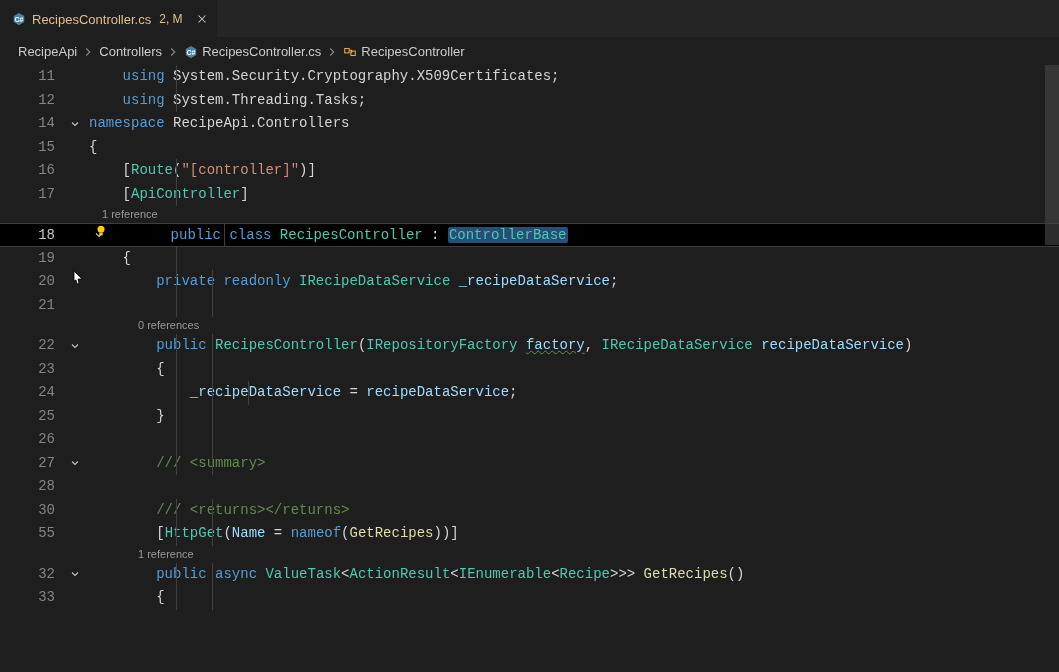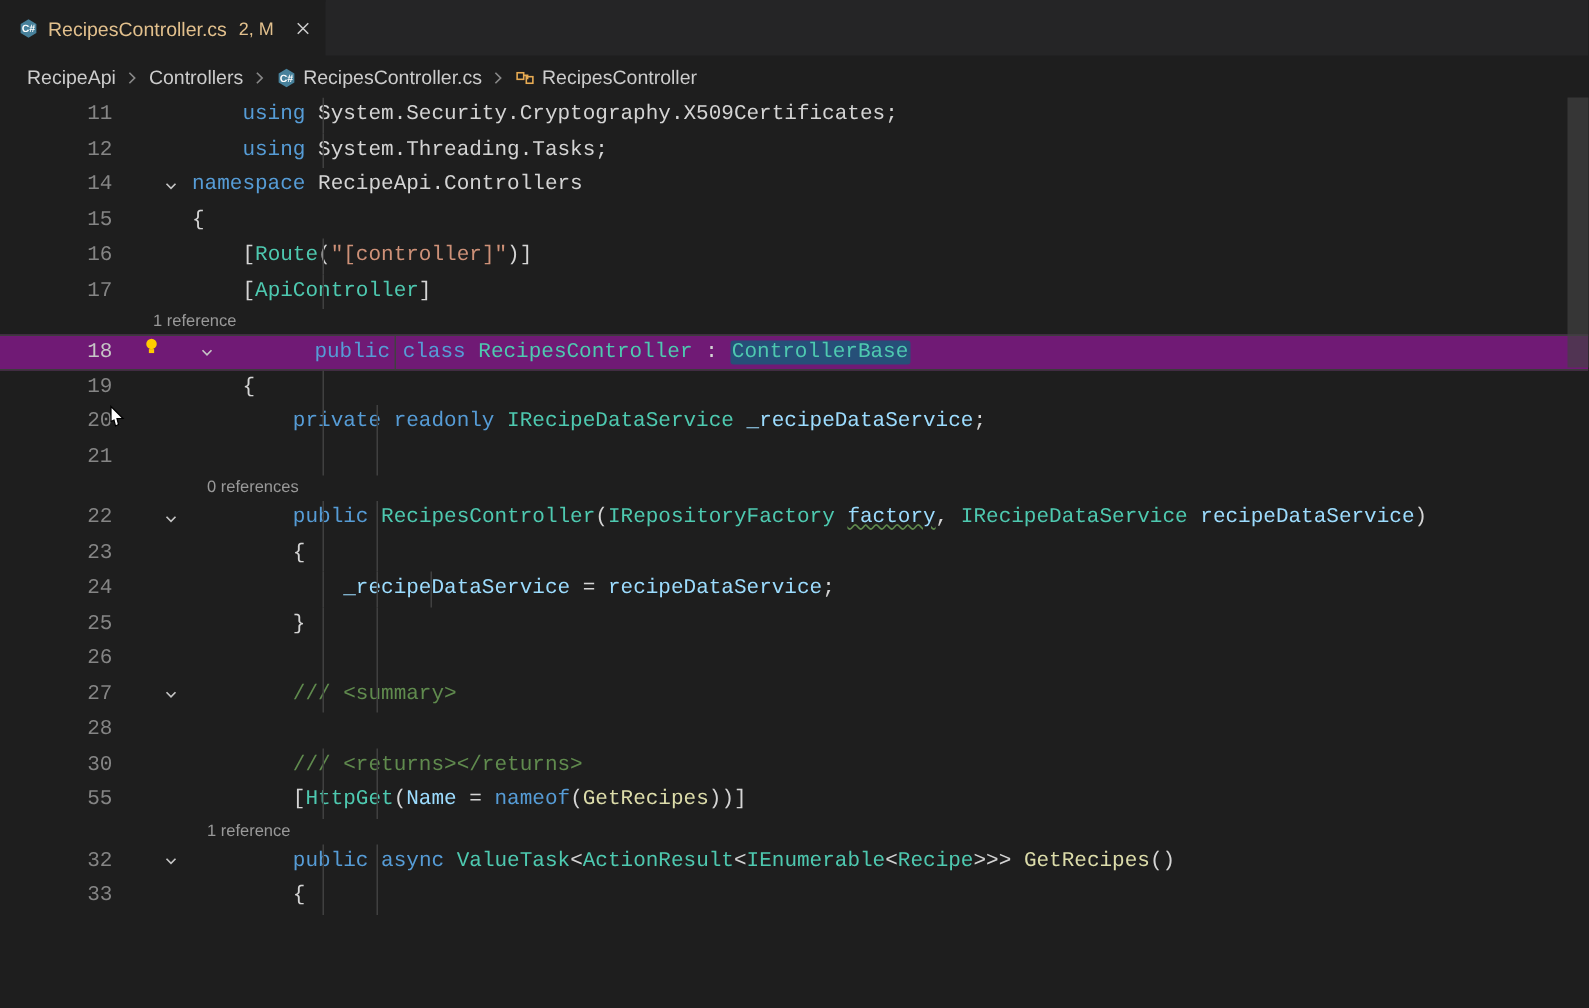--- a/index.html
+++ b/index.html
@@ -55,28 +55,27 @@
     height: calc(672px - 65px);
     overflow: hidden;
   }
   .code-line {
     display: flex;
     height: 23.5px;
     line-height: 23.5px;
     white-space: pre;
     position: relative;
   }
-  .code-line.highlight-line { background: #701a75; border: 1px solid #3c3c3c; border-left:none; border-right:none;gap:24px; }
+  .code-line.highlight-line { background: #000000; border: 1px solid #3c3c3c; border-left:none; border-right:none;gap:24px; }
   .gutter {
     width: 65px;
     min-width: 65px;
-    text-align: center;
+    text-align: right;
     padding-right: 10px;
     color: #858585;
-    margin-left: 39px;
   }
   .fold-gutter {
     width: 20px;
     min-width: 20px;
     color: #c5c5c5;
     display: flex;
     align-items: center;
     justify-content: center;
     cursor: pointer;
   }

